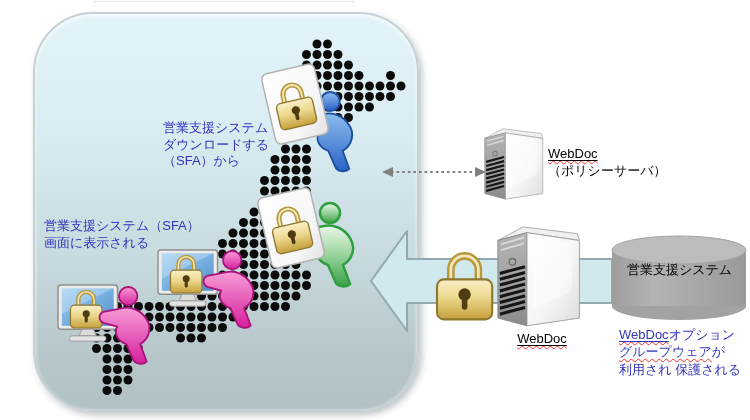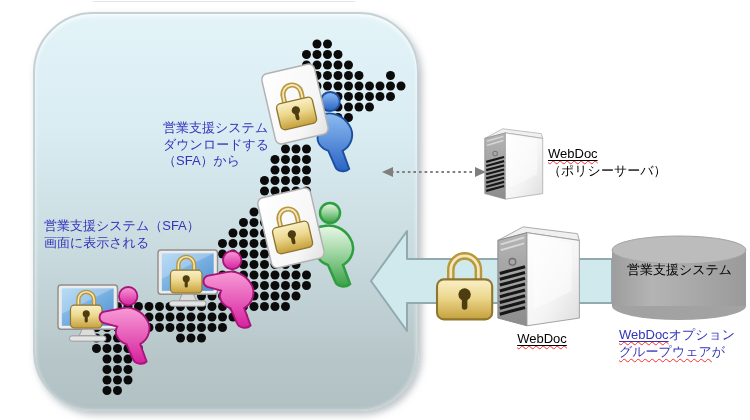--- a/index.html
+++ b/index.html
@@ -425,15 +425,16 @@
     <span class="line"><span class="wavy"><span class="ul">WebDoc</span></span></span>
   </div>
 
   <div class="label center" style="left:611px;top:261px;width:137px;line-height:18.5px;">
     <span class="line">営業支援システム</span>
   </div>
 
   <div class="label blue" style="left:619px;top:326px;line-height:17.3px;">
     <span class="line"><span class="wavy"><span class="ul">WebDoc</span></span><span>オプション</span></span>
     <span class="line"><span class="wavy">グループウェア</span><span>が</span></span>
+    <span class="line">利用され 保護される</span>
   </div>
 
 </div>
 
 </body></html>

